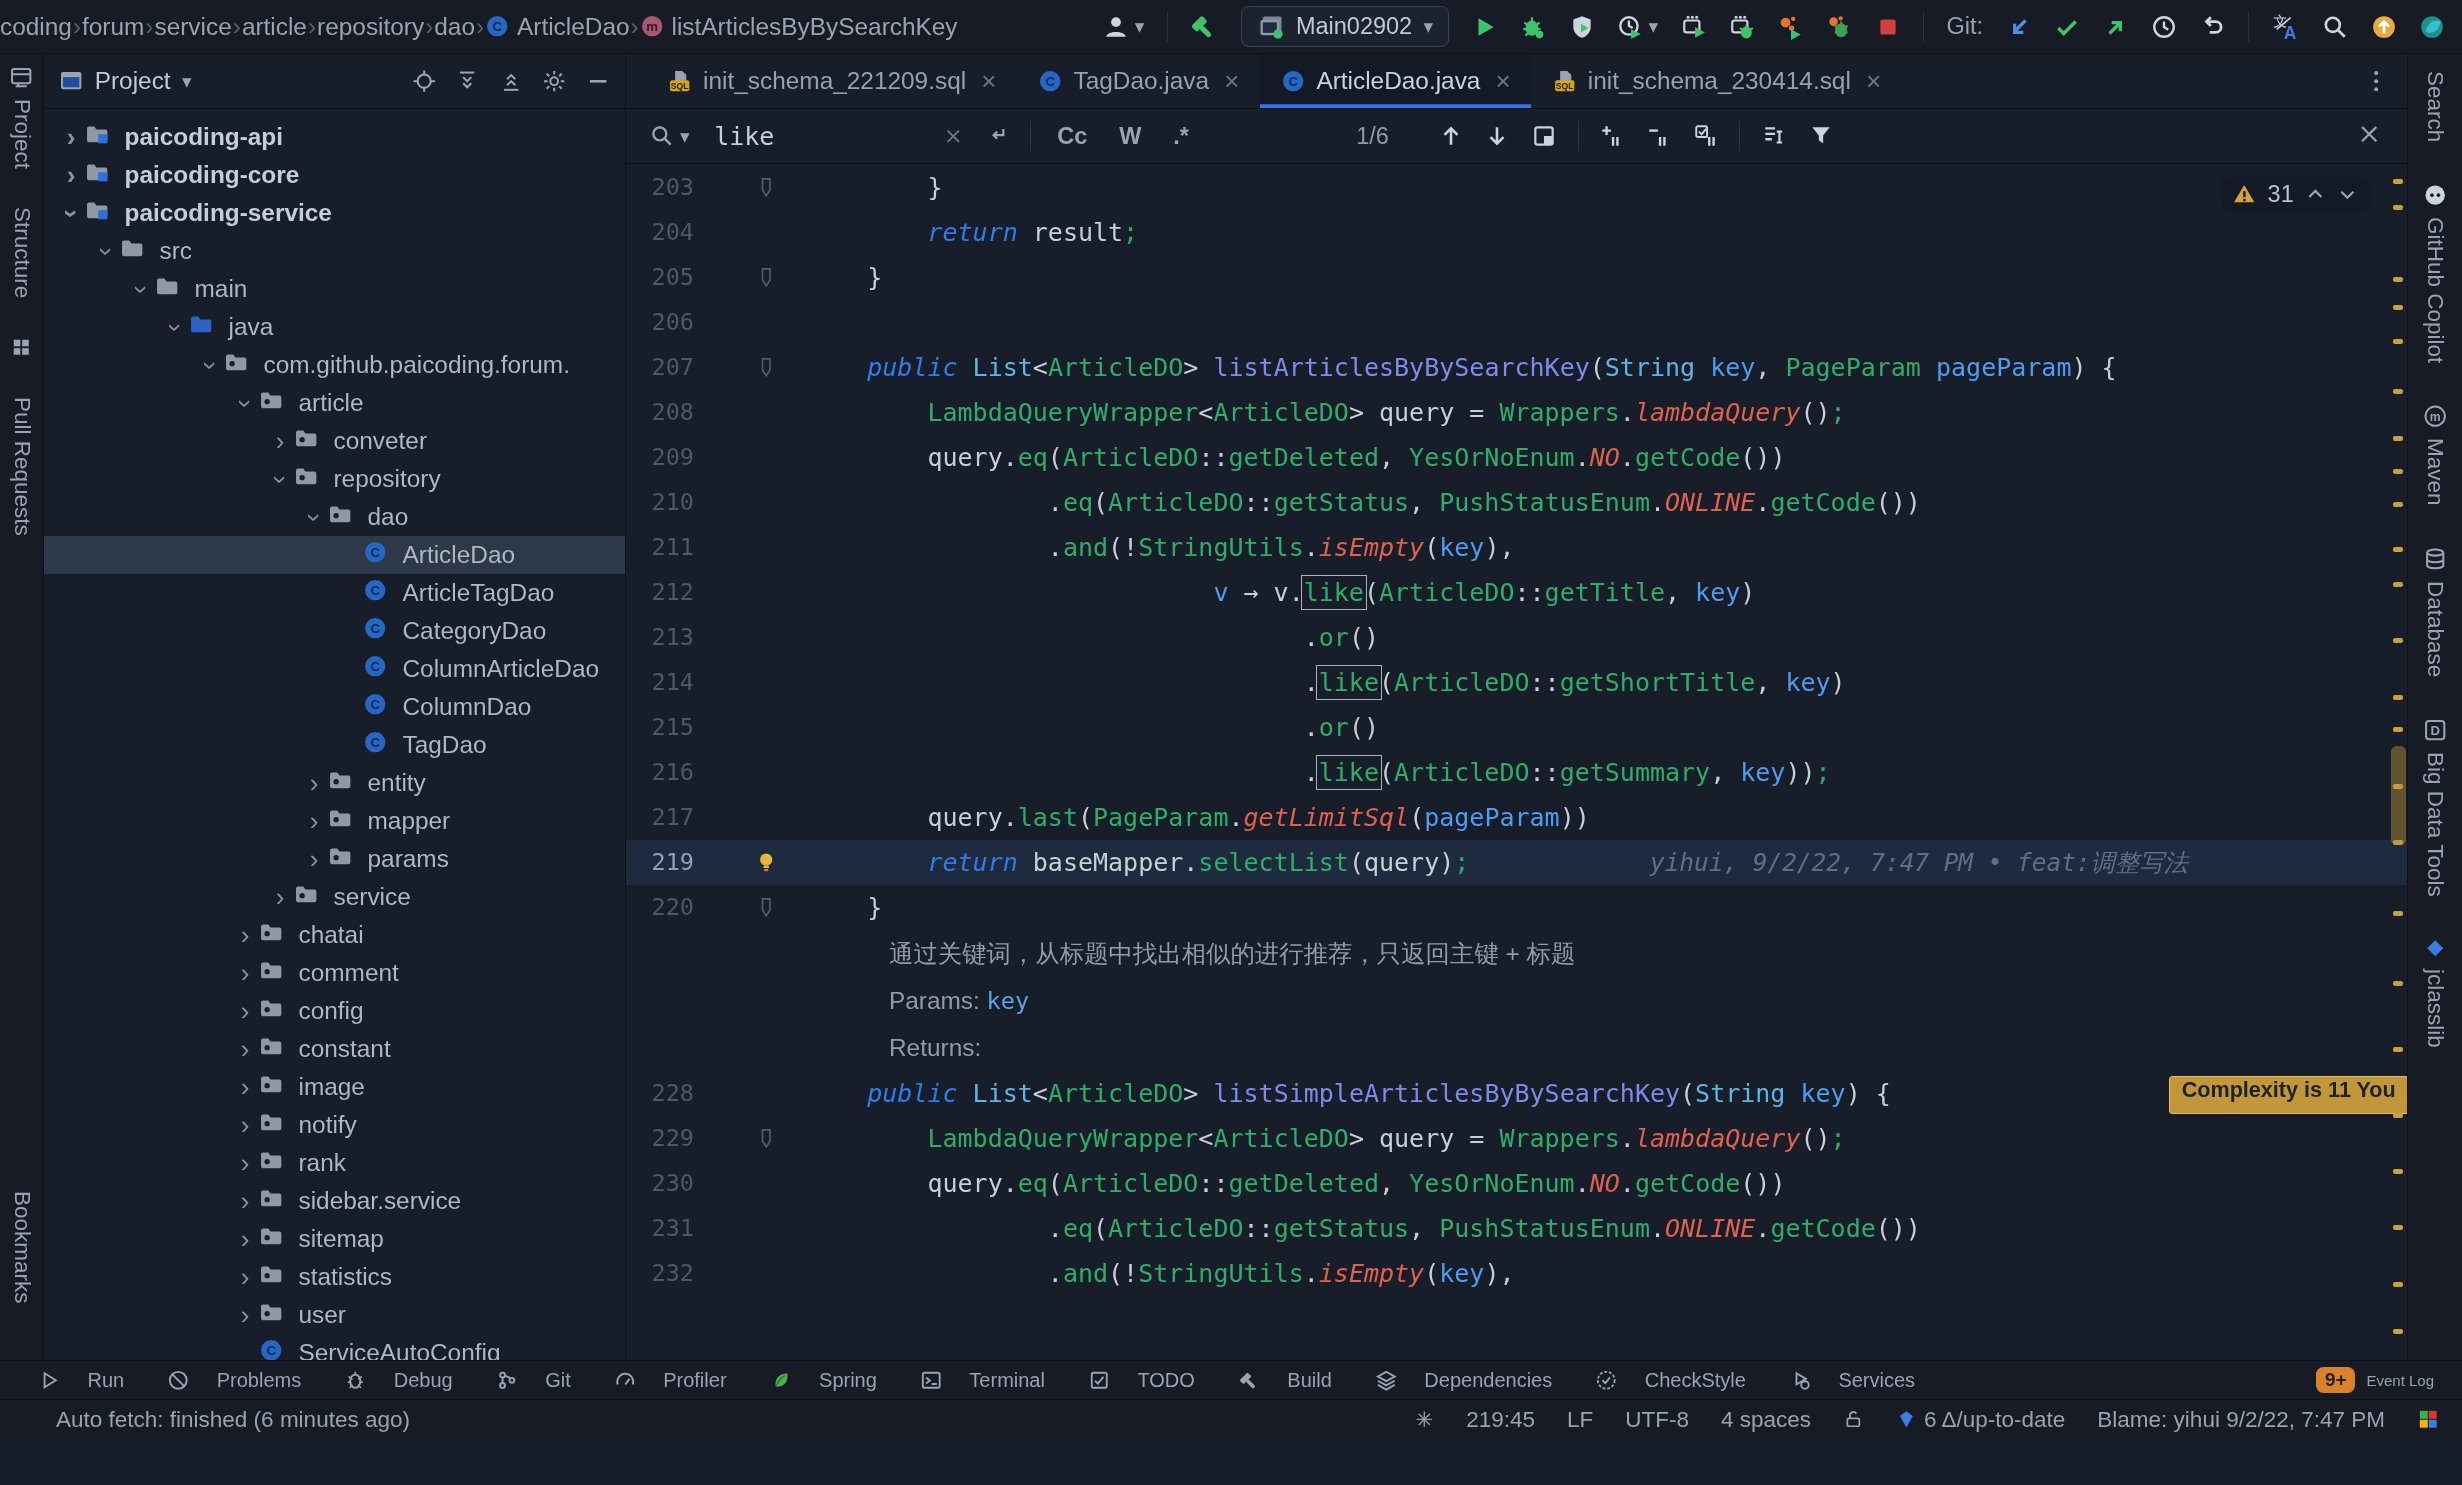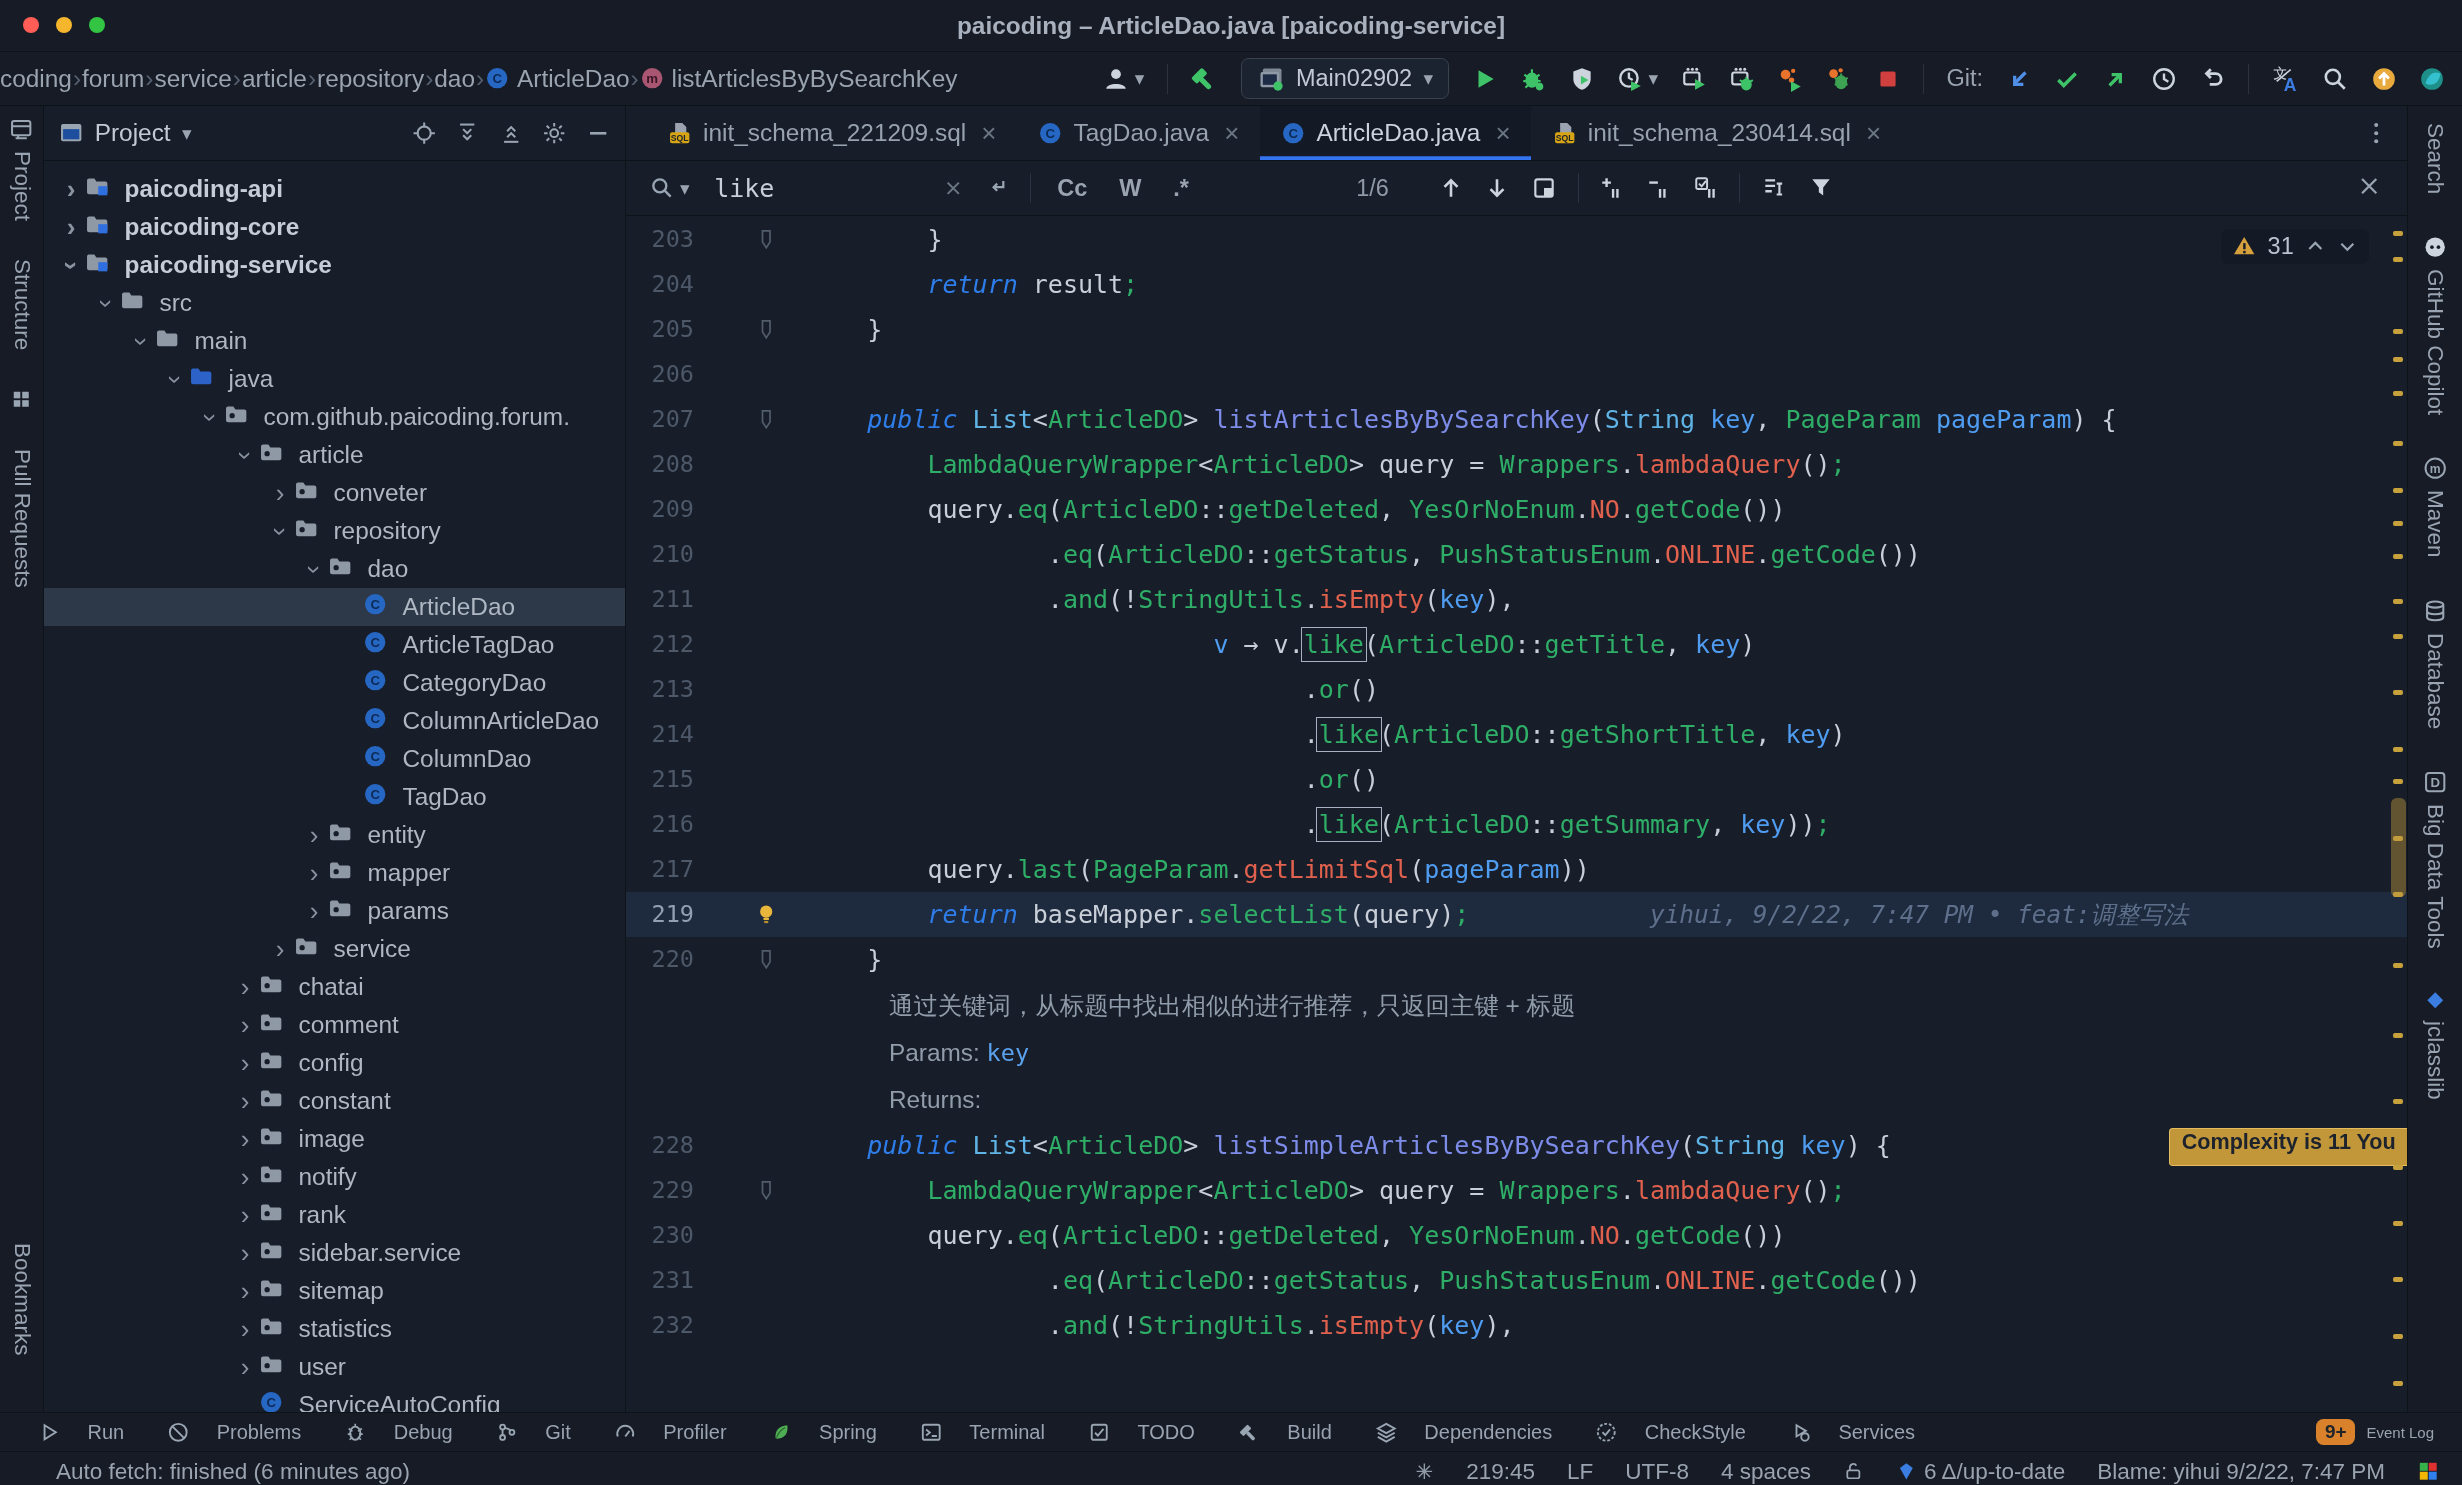--- a/index.html
+++ b/index.html
@@ -70,21 +70,21 @@
   .ln{position:absolute;left:0;width:68px;text-align:right;color:#4d5869;font-size:23.5px;}
   .hl .ln{color:#93a0b4;}
   .gut{position:absolute;left:120px;width:41px;height:45px;display:flex;align-items:center;justify-content:center;}
   .code-text{padding-left:181px;white-space:pre;color:#c9cfd9;}
   .tk-kw{color:#2e7de9;font-style:italic;}
   .tk-ty{color:#2fae68;text-align:right;}
   .tk-jdk{color:#5fb4e5;}
   .tk-mn{color:#7d8ce8;}
   .tk-pa{color:#4f9cf0;}
   .tk-pl{color:#c9cfd9;}
-  .tk-st{color:#e0614e;}
+  .tk-st{color:#e0614e;font-style:italic;}
   .tk-sm{color:#2fae68;}
   .tk-match{outline:1.9px solid #a7b1c2;outline-offset:2.8px;}
   .blame{position:absolute;left:1024px;top:0;color:#5d6f8a;font-style:italic;font-size:24.4px;}
   .doc-row{height:47px;line-height:47px;}
   .doc-text{padding-left:263px;font-family:"Liberation Sans",sans-serif;font-size:24.4px;color:#919cab;}
   .tk-doc{color:#919cab;}
   .tk-doccode{font-family:"DejaVu Sans Mono",monospace;color:#5ba2ed;font-size:23.5px;}
   .cx-badge{position:absolute;right:0;top:4.7px;height:36px;line-height:36px;background:#c2973a;
             border:1.9px solid #e4bc5e;border-right:none;border-radius:3.8px 0 0 3.8px;color:#1d232d;
             font:bold 21.6px "Liberation Sans",sans-serif;padding:0 11.3px;max-width:268px;overflow:hidden;}
@@ -102,28 +102,20 @@
   .ev-badge{background:#d9822b;color:#20242b;font-weight:bold;font-size:19px;border-radius:7.5px;padding:1.9px 8.5px;}
   .statusbar{height:39px;background:#161b25;border-top:0.9px solid #0e1319;display:flex;align-items:center;
              padding:0 22.5px 0 56px;font-size:22.5px;color:#9aa3b0;}
   .st-right{margin-left:auto;display:flex;align-items:center;gap:32px;}
   .st-item{display:flex;align-items:center;gap:7.5px;white-space:nowrap;}
 </style>
 </head>
 <body>
 
 <div id="app">
-  <div class="titlebar">
-    <div class="lights">
-      <span class="light l-close"></span>
-      <span class="light l-min"></span>
-      <span class="light l-max"></span>
-    </div>
-    <div class="win-title">paicoding – ArticleDao.java [paicoding-service]</div>
-  </div>
 
   <div class="toolbar">
     <div class="breadcrumbs">
         <span class="crumb">
           <span>coding</span>
         </span>
         <span class="crumb-sep">›</span>
         <span class="crumb">
           <span>forum</span>
         </span>

